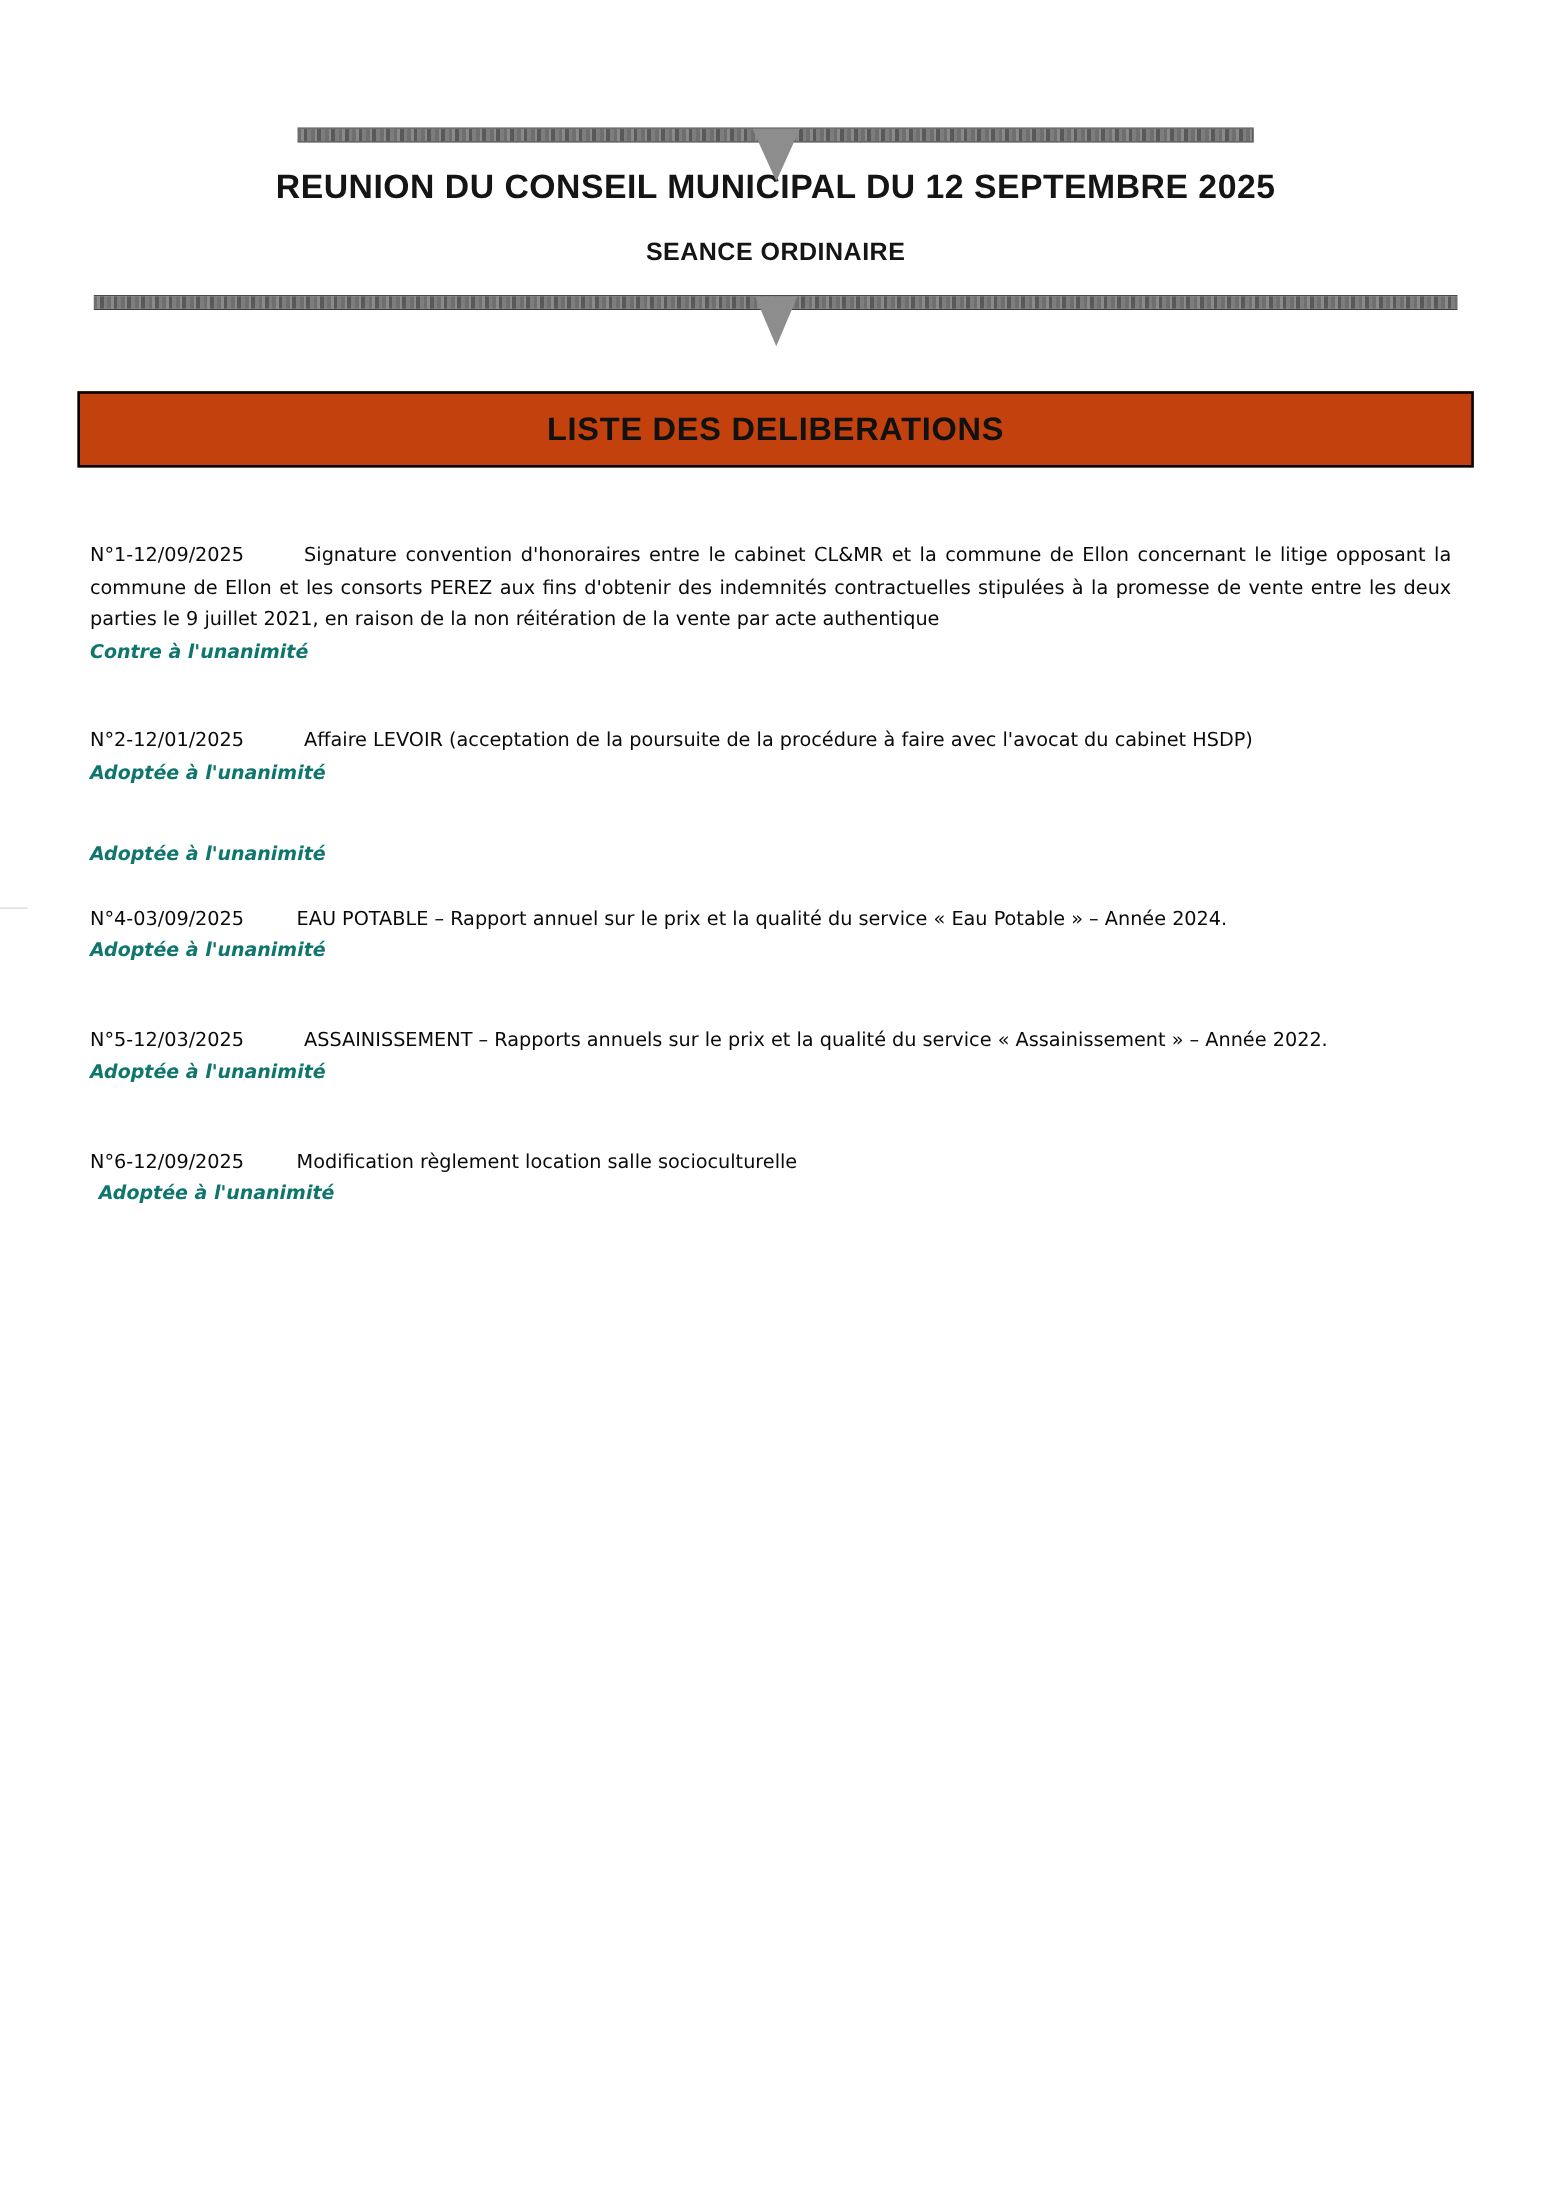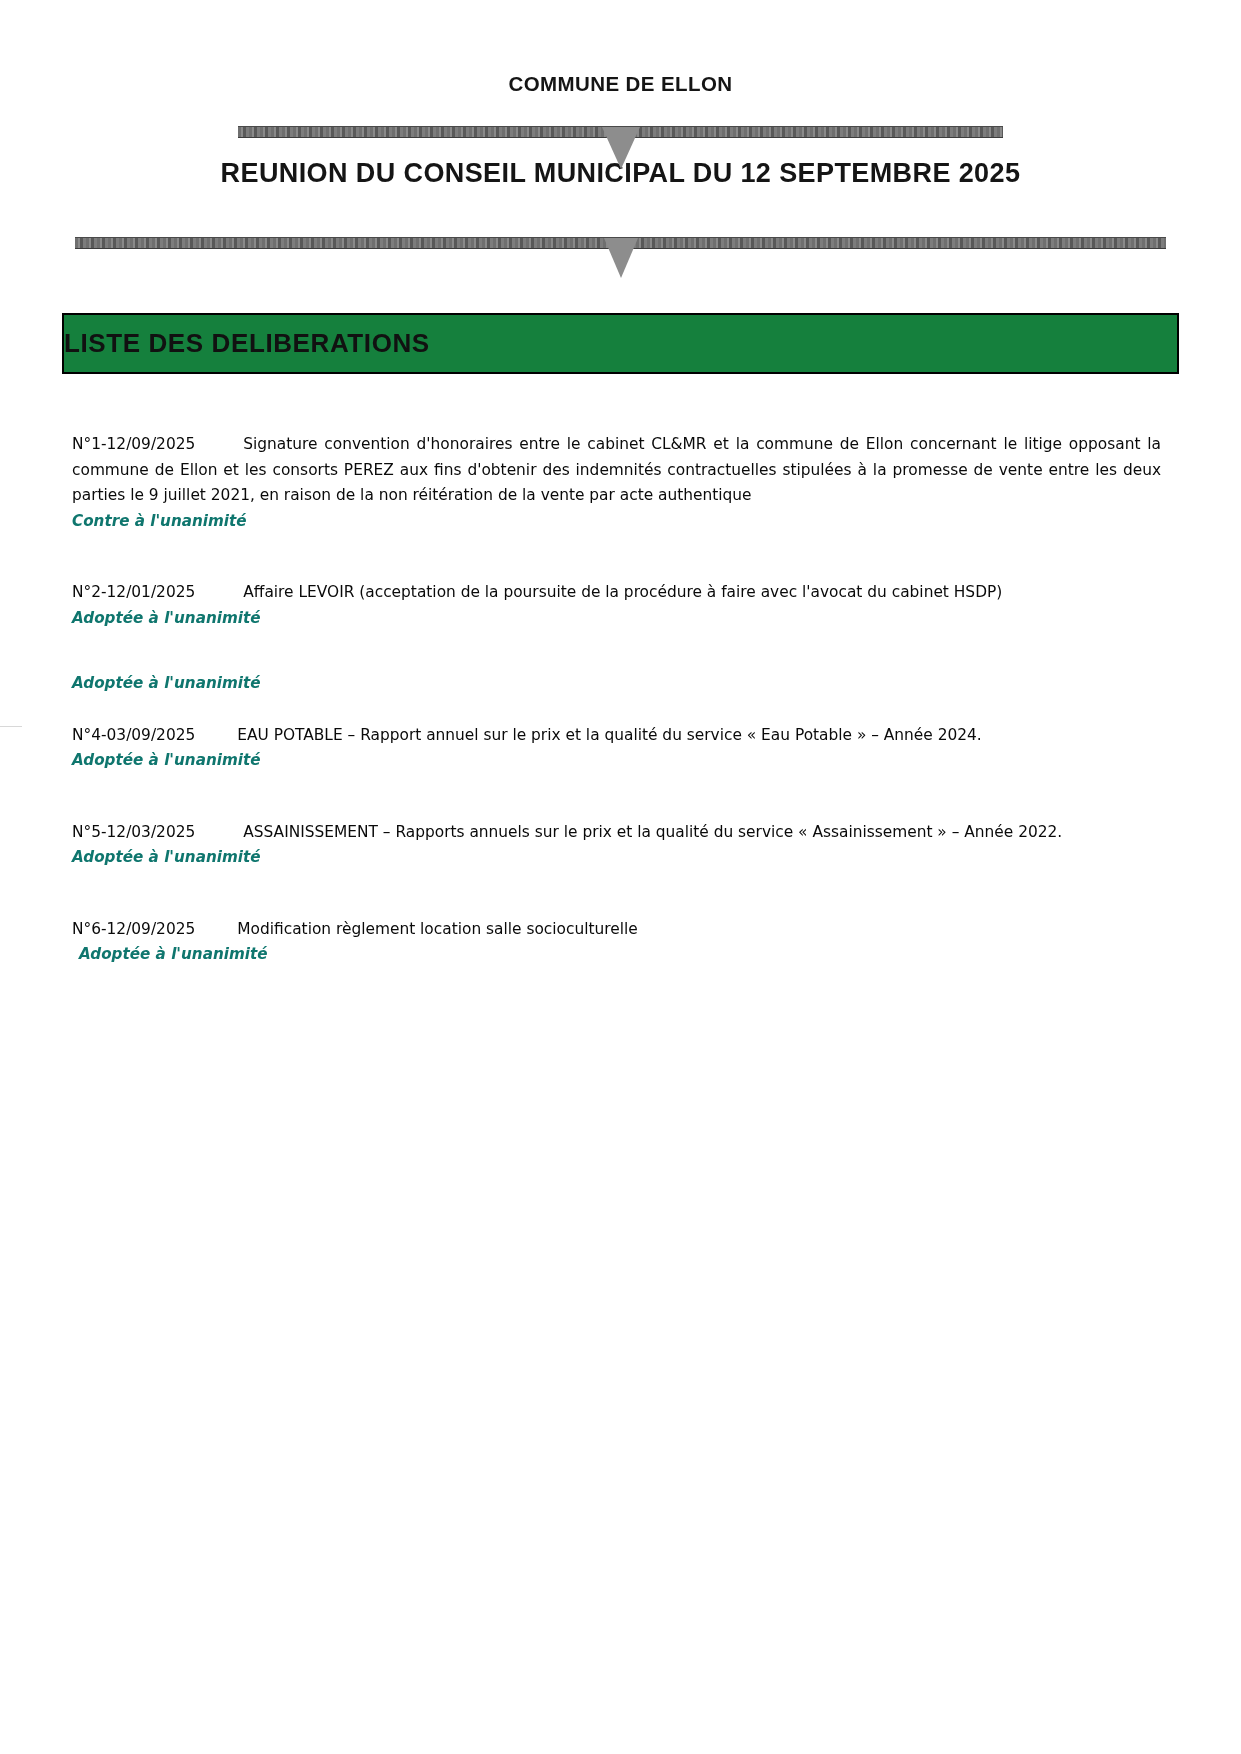--- a/index.html
+++ b/index.html
@@ -85,21 +85,22 @@
   
   .title-box {
     position: absolute;
     left: 62px;
     right: 62px;
     top: 313px;
     height: 57px;
     border: 2.5px solid #000000;
     display: flex;
     align-items: center;
-    background: #15803d;
+    justify-content: center;
+    background: #c2410c;
   }
   .title-box-text {
     font-family: "Liberation Sans", sans-serif;
     font-weight: bold;
     font-size: 26px;
     letter-spacing: 0.6px;
     color: #111111;
   }
 
   
@@ -152,31 +153,31 @@
 </style>
 </head>
 <body>
 
 <div class="page">
 
   <div class="scan-mark m1"></div>
 
   <div class="header-block">
 
-    <div class="hdr-line hdr-commune">COMMUNE DE ELLON</div>
 
     <div class="bar-wrap bar1">
       <div class="bar"></div>
       <div class="arrow"></div>
     </div>
 
     <div class="hdr-line hdr-reunion">REUNION DU CONSEIL MUNICIPAL DU  12 SEPTEMBRE  2025</div>
 
     <div class="spacer-md"></div>
 
+    <div class="hdr-line hdr-seance">SEANCE ORDINAIRE</div>
 
     <div class="bar-wrap bar2">
       <div class="bar"></div>
       <div class="arrow"></div>
     </div>
   </div>
 
   <div class="title-box">
     <span class="title-box-text">LISTE DES DELIBERATIONS</span>
   </div>

